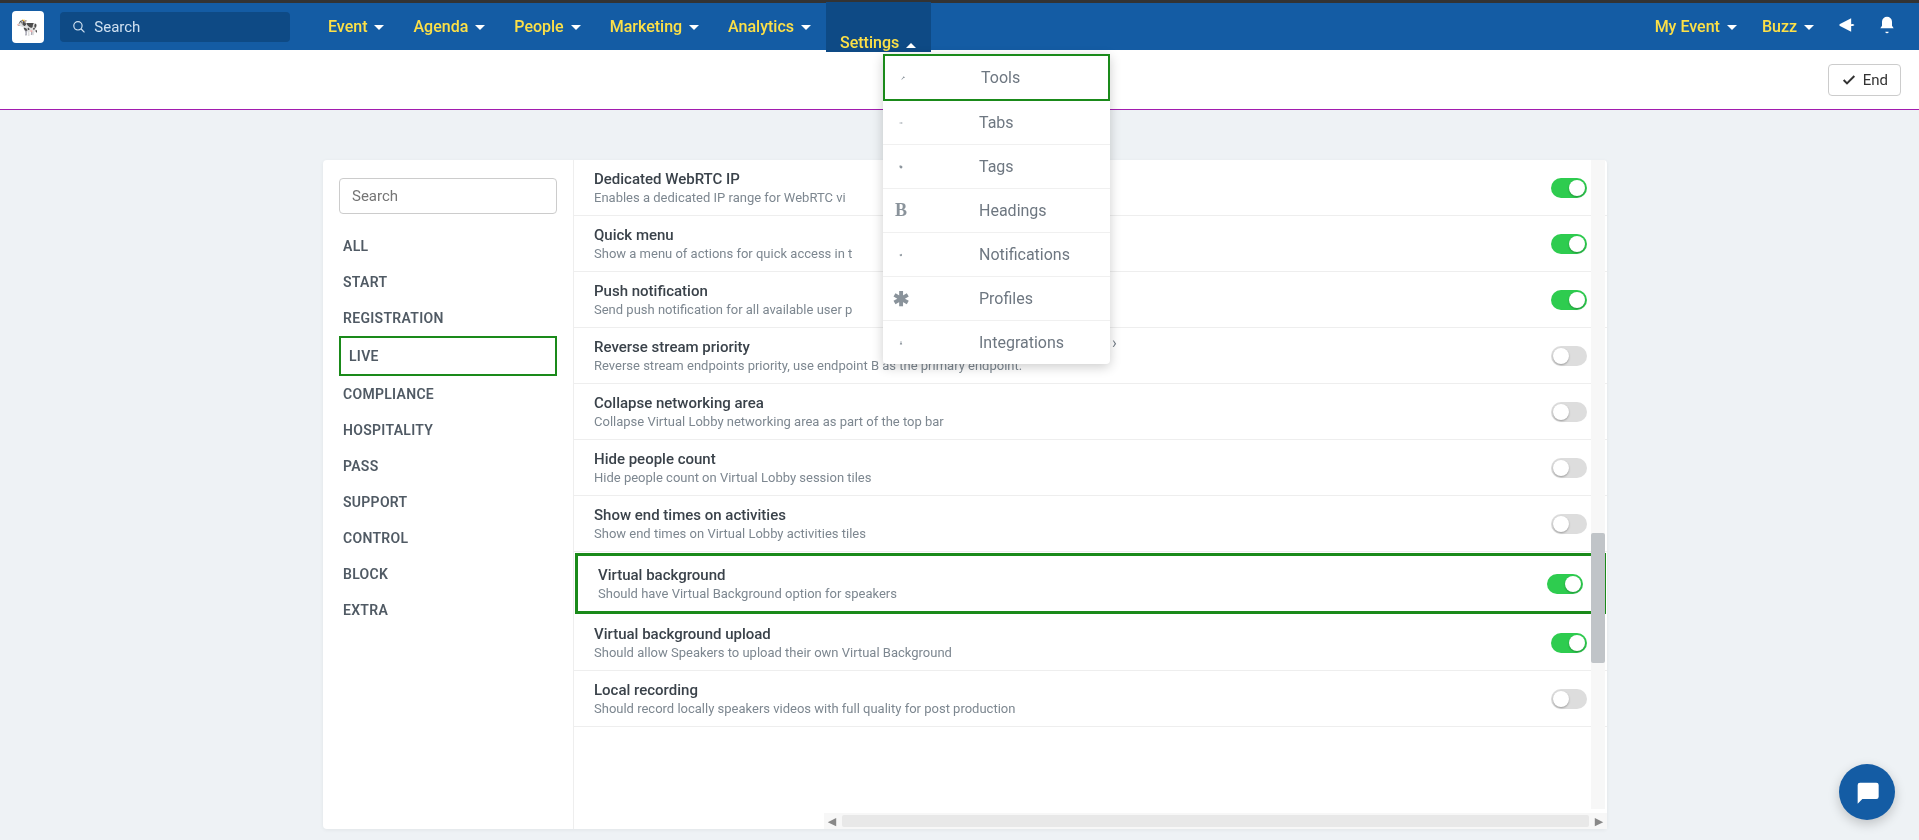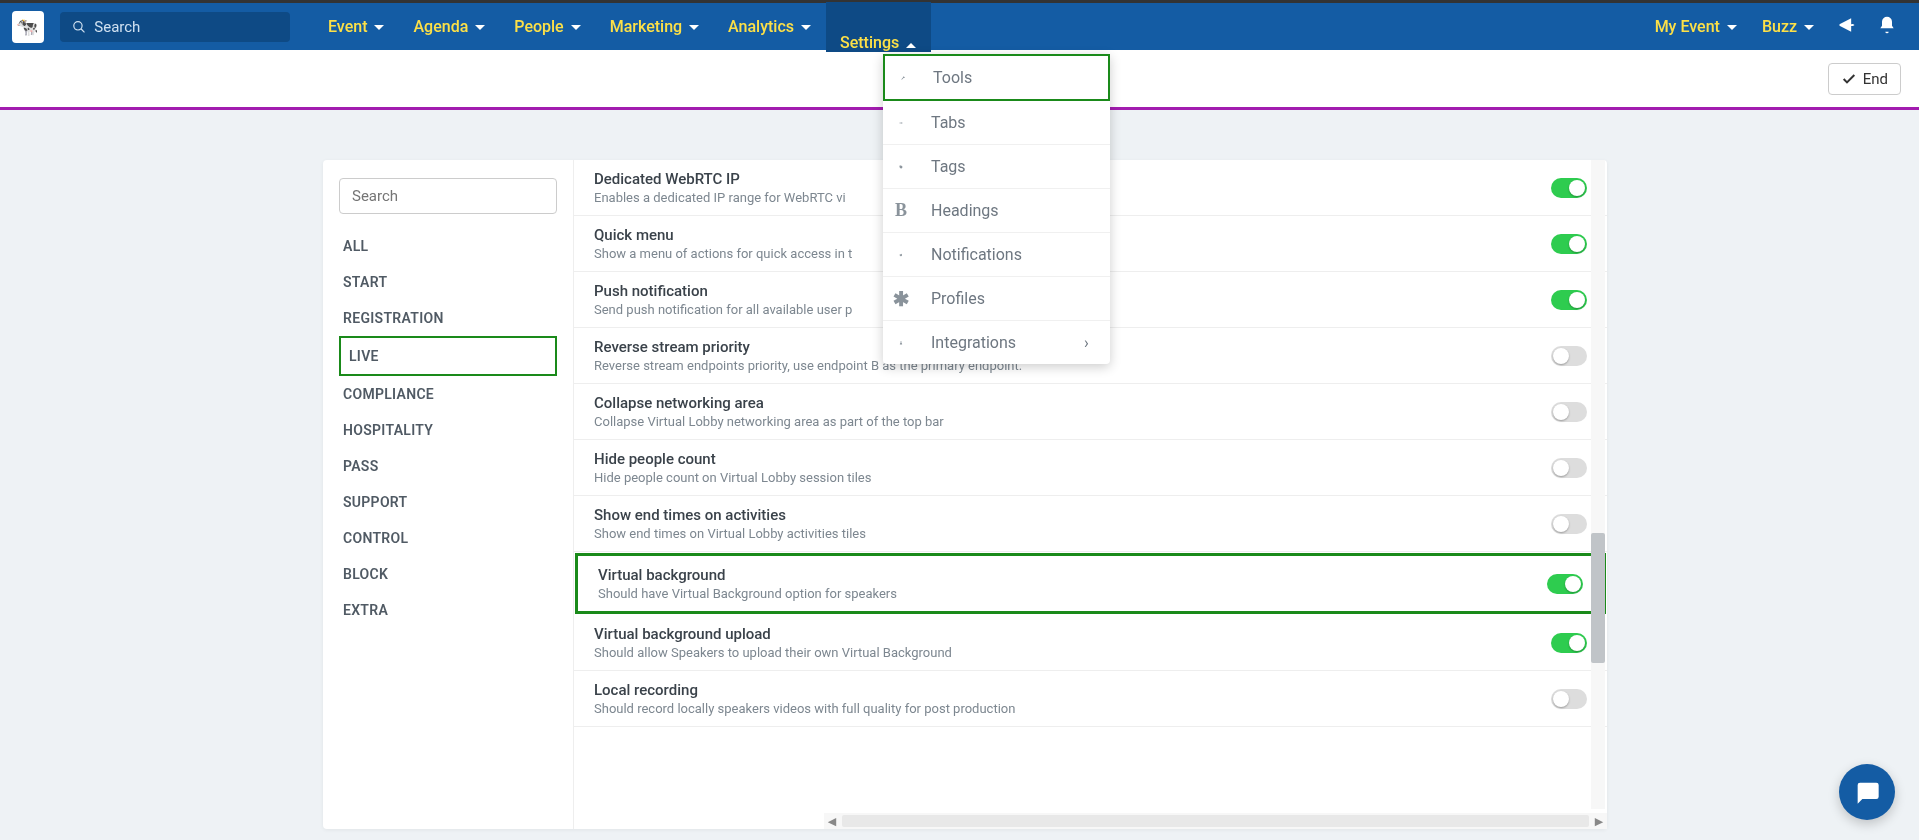--- a/index.html
+++ b/index.html
@@ -15,27 +15,27 @@
 .nav-items { display:flex; }
 .nav-item { color: #fde047; padding: 0 14px; font-size: 16px; font-weight: 500; display:flex; align-items:center; height:50px; cursor:pointer; }
 .nav-item.active { background: #0e4a85; align-items: flex-end; }
 .nav-item svg { margin-left: 6px; width:12px; height:12px; }
 .spacer { flex:1; }
 .nav-right { display:flex; align-items:center; }
 .nav-right .nav-item { padding: 0 12px; }
 .icon-btn { color:#fff; padding: 0 10px; cursor:pointer; }
 
 
-.subheader { height:60px; background:#fff; display:flex; align-items:center; justify-content:flex-end; padding: 0 18px; border-bottom: 3px solid #a21caf; }
+.subheader { height:60px; background:#fff; display:flex; align-items:center; justify-content:flex-end; padding: 0 18px; border-bottom: 1px solid #a21caf; }
 .end-btn { border:1px solid #ccc; background:#fff; padding: 6px 12px; border-radius:4px; display:flex; align-items:center; font-size:15px; color:#333; cursor:pointer; }
 .end-btn svg { margin-right:6px; width:16px; height:16px; }
 
 
 .dropdown { position: absolute; top: 54px; left: 883px; width: 227px; background:#fff; box-shadow: 0 3px 12px rgba(0,0,0,0.2); border-radius: 0 0 4px 4px; z-index: 100; }
-.dropdown-item { display:flex; align-items:center; padding: 12px 16px; color:#6e7781; font-size:16px; cursor:pointer; border-bottom:1px solid #f0f0f0; position:relative; }
+.dropdown-item { display:flex; align-items:center; padding: 12px 16px; color:#6e7781; font-size:16px; cursor:pointer; border-bottom:1px solid #f0f0f0; position:relative;gap:48px; }
 .dropdown-item:last-child { border-bottom:none; }
 .dropdown-item.highlighted { border: 2px solid #1a8a1a; }
 .dropdown-item svg, .dropdown-item .di-icon { width:18px; height:18px; margin-right:14px; fill:#8a939b; color:#8a939b; display:inline-flex; align-items:center; justify-content:center; font-weight:bold; }
 .dropdown-item .arrow { margin-left:auto; margin-right:0; width:10px; }
 
 
 .panel { position:absolute; top: 160px; left: 323px; width: 1284px; height: 669px; background:#fff; border-radius:4px; box-shadow: 0 1px 4px rgba(0,0,0,0.06); display:flex; }
 
 .sidebar { width: 250px; padding: 18px 16px; }
 .sidebar-search { width:100%; border:1px solid #ccc; border-radius:4px; padding:8px 12px; font-size:15px; color:#555; margin-bottom: 14px; }

